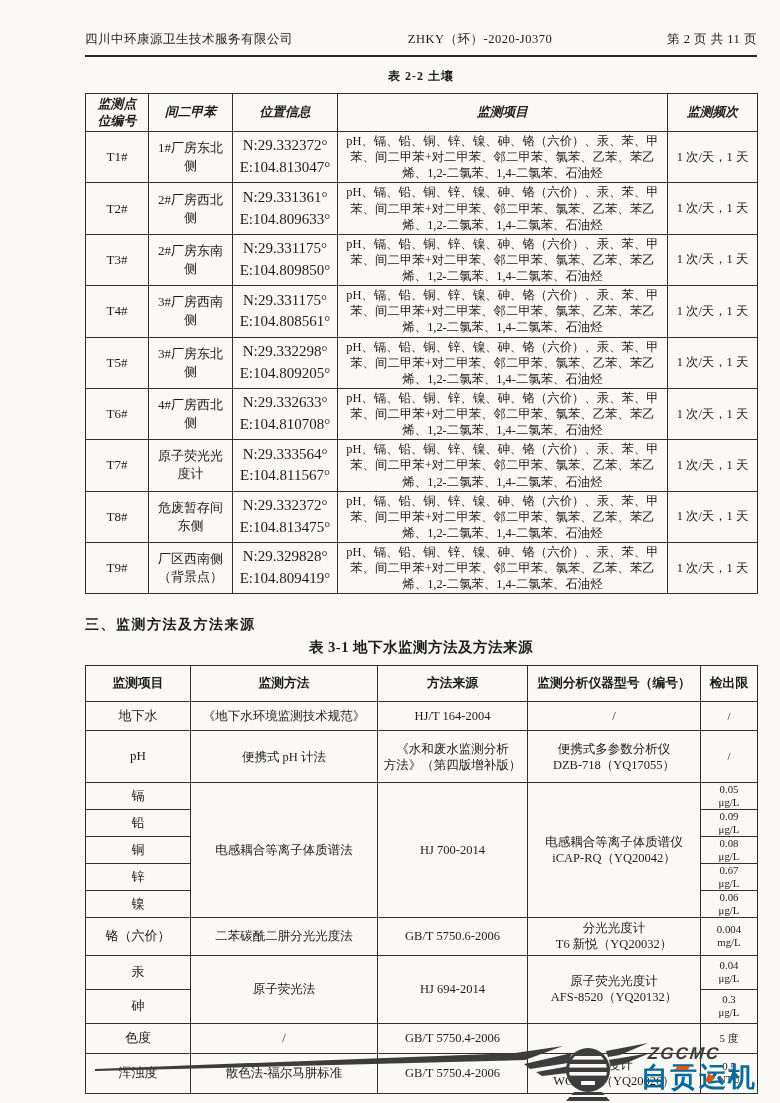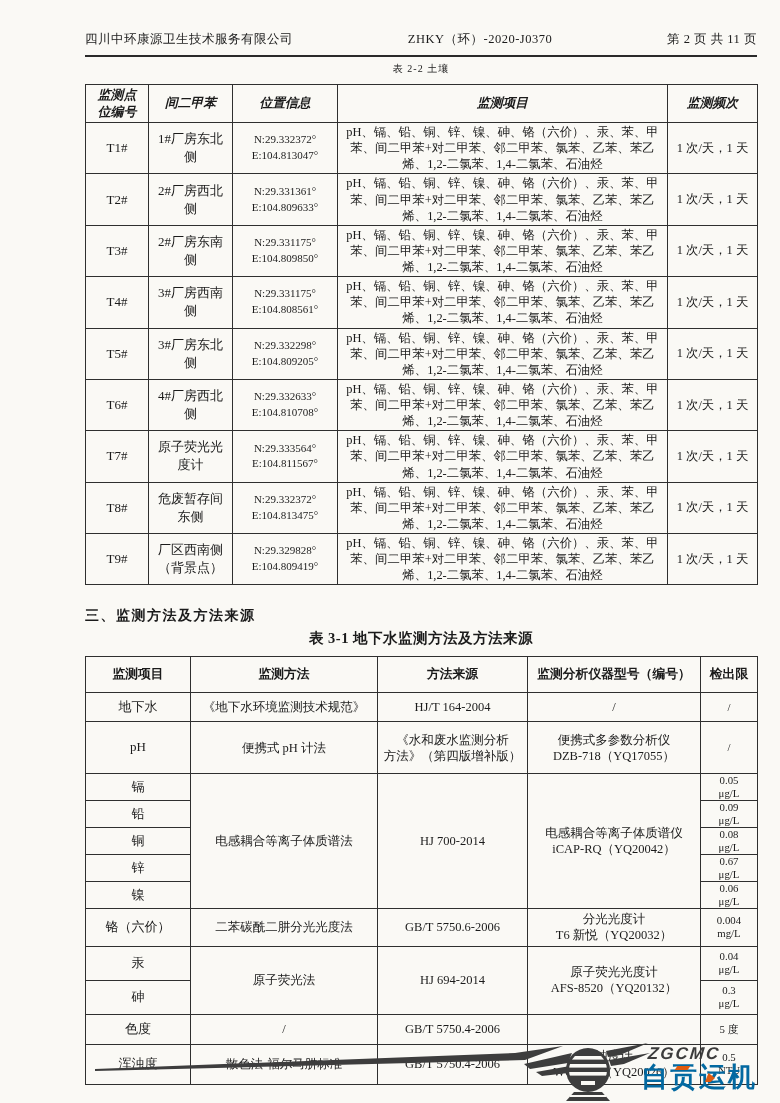--- a/index.html
+++ b/index.html
@@ -7,32 +7,32 @@
     width:780px;height:1103px;position:relative;overflow:hidden;
     background:#faf9f5;color:#1b1b1b;
     font-family:"Liberation Serif","DejaVu Serif",serif;
   }
   .content{position:absolute;left:85px;top:0;width:672px;}
   .page-header{
     display:flex;justify-content:space-between;align-items:flex-start;
     padding-top:31px;padding-bottom:7px;border-bottom:2.5px solid #2a2a2a;
     font-size:12.5px;letter-spacing:.5px;
   }
-  .tbl-title{text-align:center;font-weight:normal;font-size:10px;margin-top:5px;letter-spacing:1px;}
+  .tbl-title{text-align:center;font-weight:bold;font-size:12px;margin-top:11px;letter-spacing:1px;}
   table{border-collapse:collapse;width:672px;table-layout:fixed;margin-top:8px;border:1.5px solid #2a2a2a;}
   th,td{border:1px solid #2f2f2f;text-align:center;vertical-align:middle;padding:1px 3px;}
   th{font-weight:bold;font-size:12.8px;}
   .pre{white-space:pre-line;}
   
   .soil-hdr{height:38px;font-style:italic;}
   .soil-row{height:50px;}
   .soil-tbl td{font-size:13px;}
   .soil-tbl td.items{font-size:12.4px;line-height:1.3;padding:1px 5px;}
   .soil-tbl td.freq{font-size:12.4px;}
-  .soil-tbl td.loc{font-size:11px;line-height:1.45;}
+  .soil-tbl td.loc{font-size:15px;line-height:1.45;}
   
   .section-heading{font-size:14px;font-weight:bold;margin-top:22px;letter-spacing:1.5px;}
   .method-title{text-align:center;font-weight:bold;font-size:14.5px;margin-top:4px;letter-spacing:.5px;}
   
   .mt-hdr{height:36px;}
   .mtbl td{font-size:12.5px;line-height:1.3;}
   .mtbl td.item{font-size:13px;}
   .mtbl td.limit{font-size:10.8px;line-height:1.2;padding:0 1px;}
   .r-dxs{height:29px;} .r-ph{height:52px;} .r-metal{height:26px;}
   .r-cr{height:38px;} .r-hg{height:34px;} .r-as{height:34px;}

